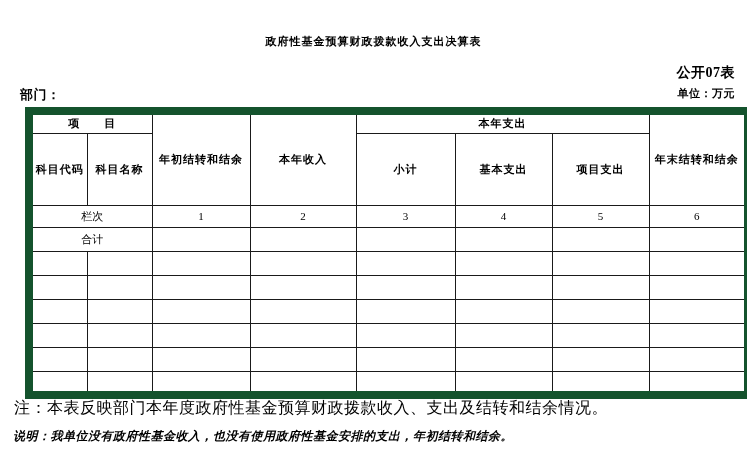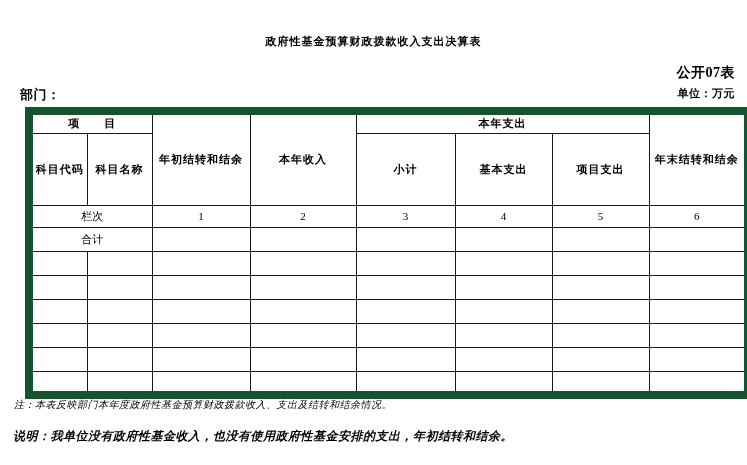--- a/index.html
+++ b/index.html
@@ -76,23 +76,22 @@
   }
   tr.hdr-row-1 { height: 22px; }
   tr.hdr-row-2 { height: 72px; }
   tr.index-row { height: 22px; }
   tr.total-row { height: 24px; padding-left: 11px; }
   tr.empty-row { height: 24px; }
   .note {
     position: absolute;
     top: 398px;
     left: 14px;
-    font-size: 10px;
-    letter-spacing: 0.5px;
-    font-style: italic;
+    font-size: 16px;
+    letter-spacing: 0.5px;
   }
   .statement {
     position: absolute;
     top: 428px;
     left: 13px;
     font-size: 12px;
     font-weight: bold;
     font-style: italic;
     letter-spacing: 0.5px;
   }

